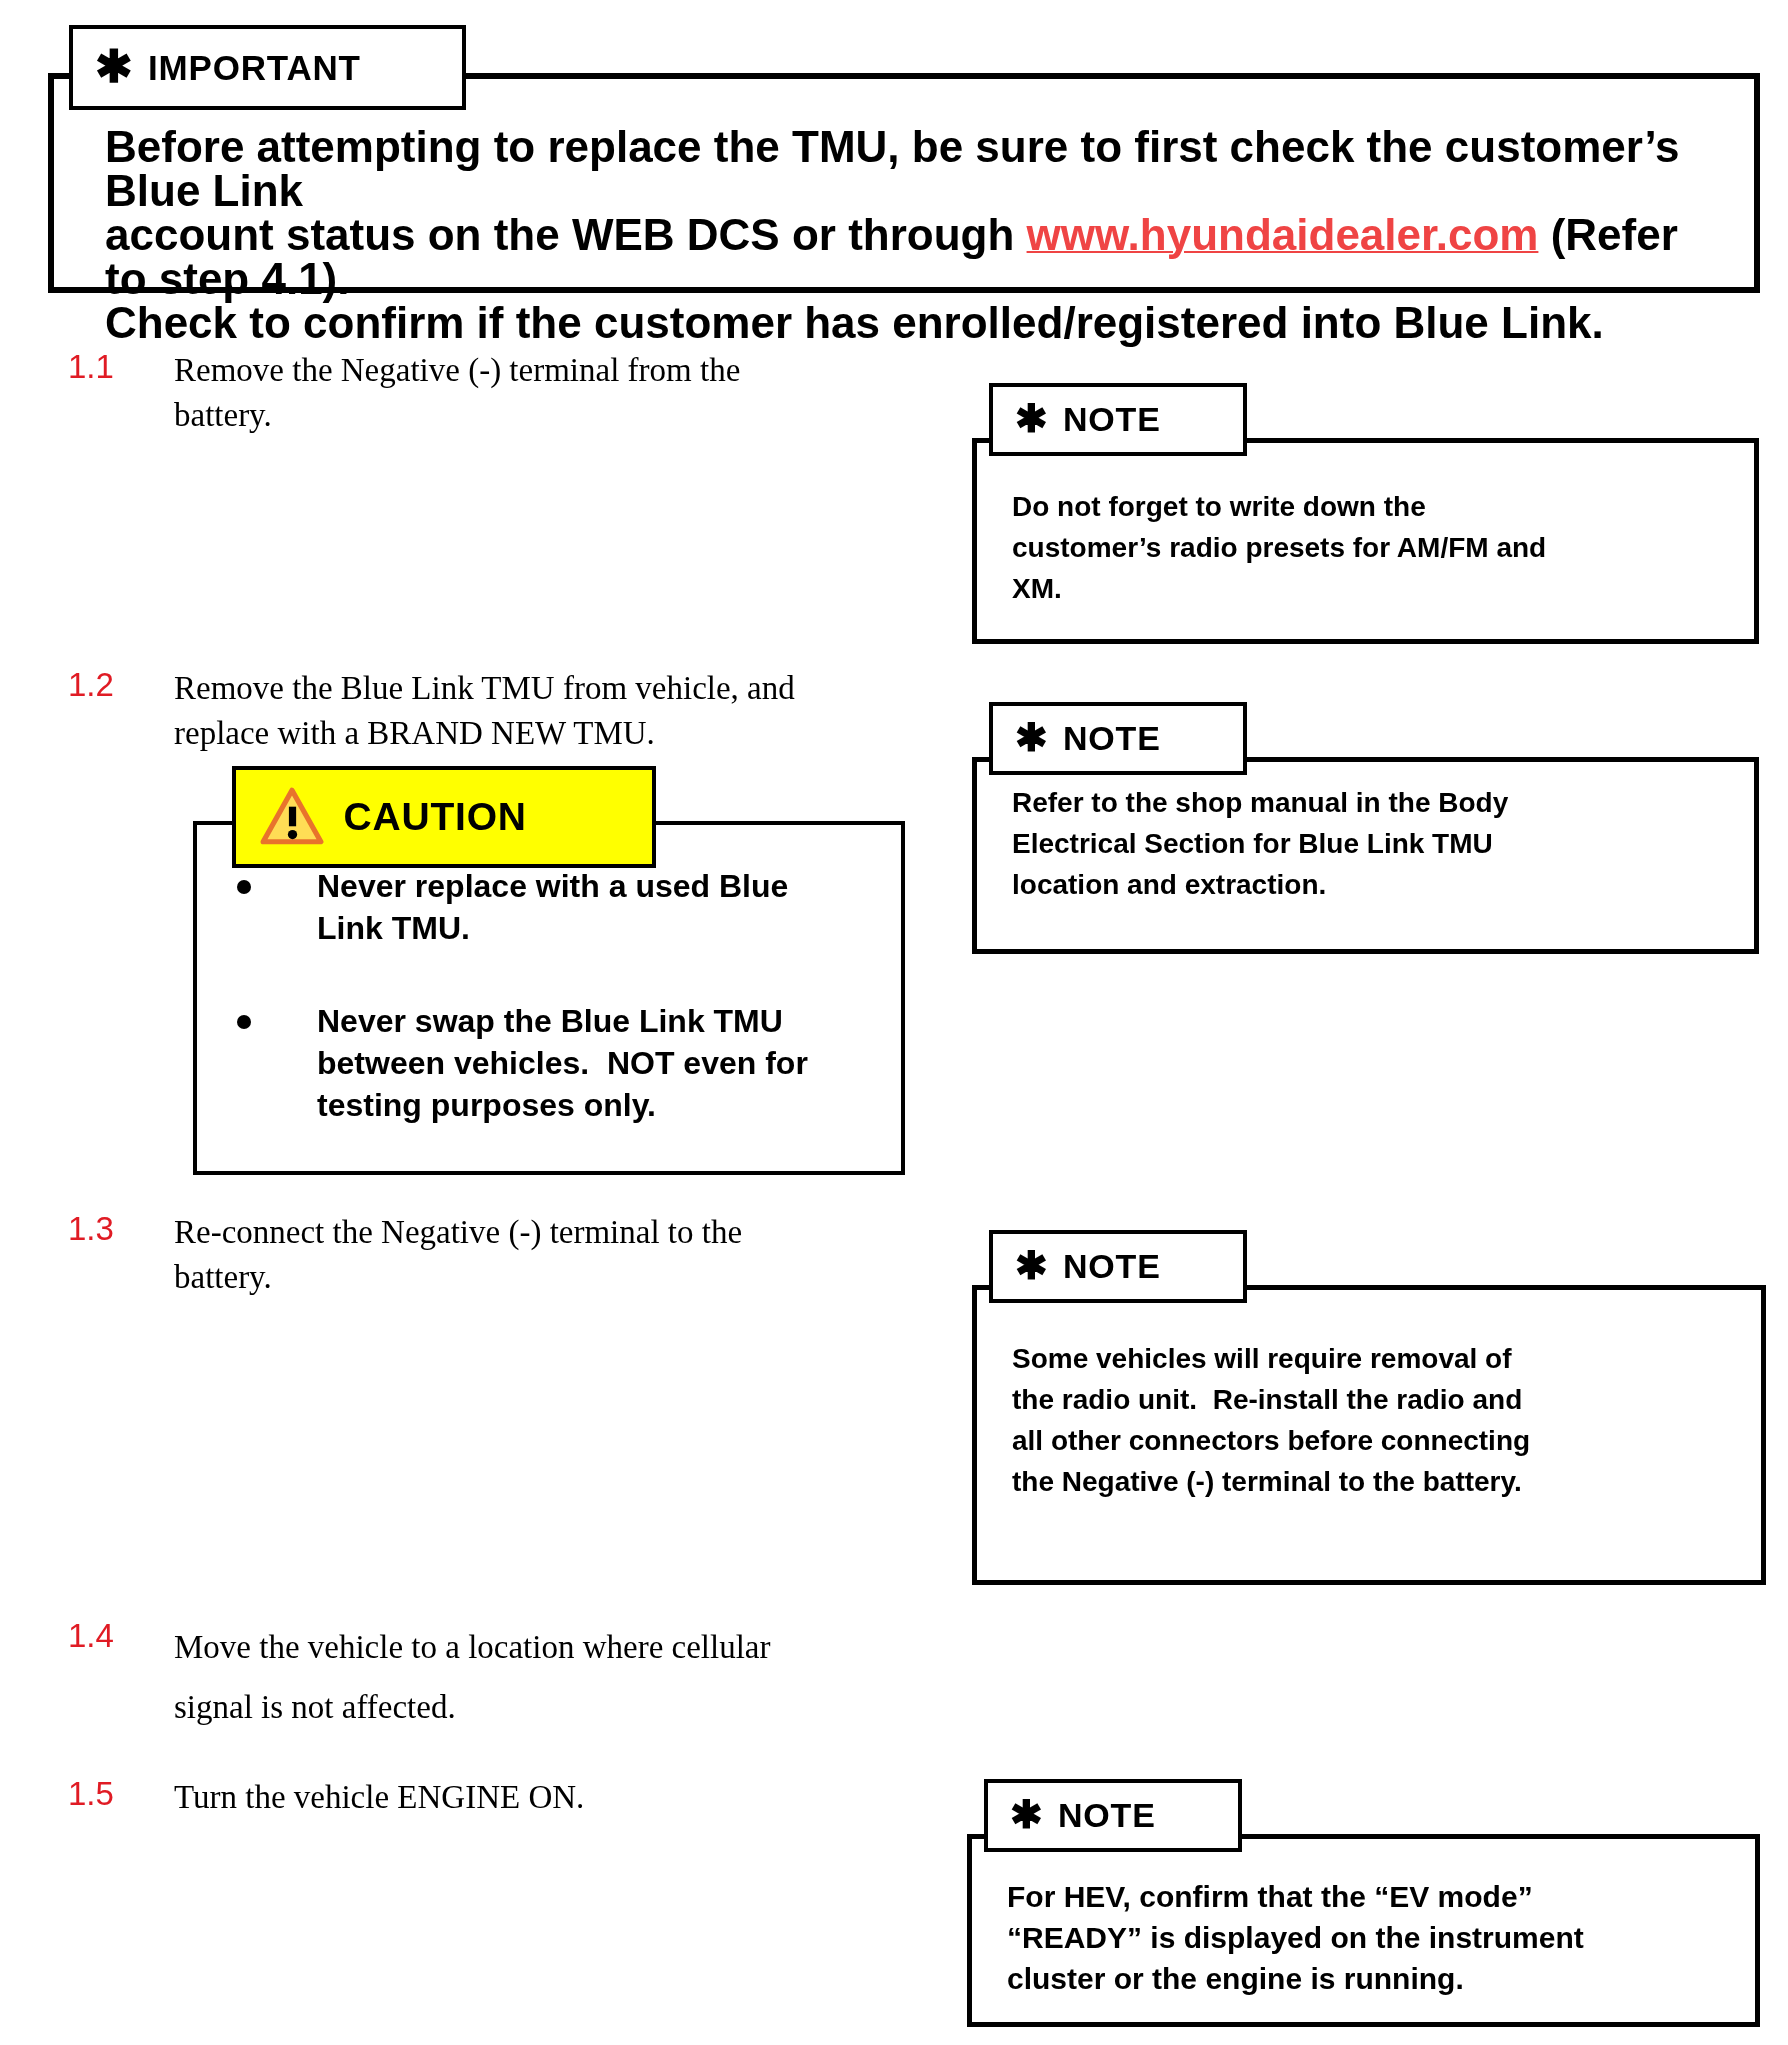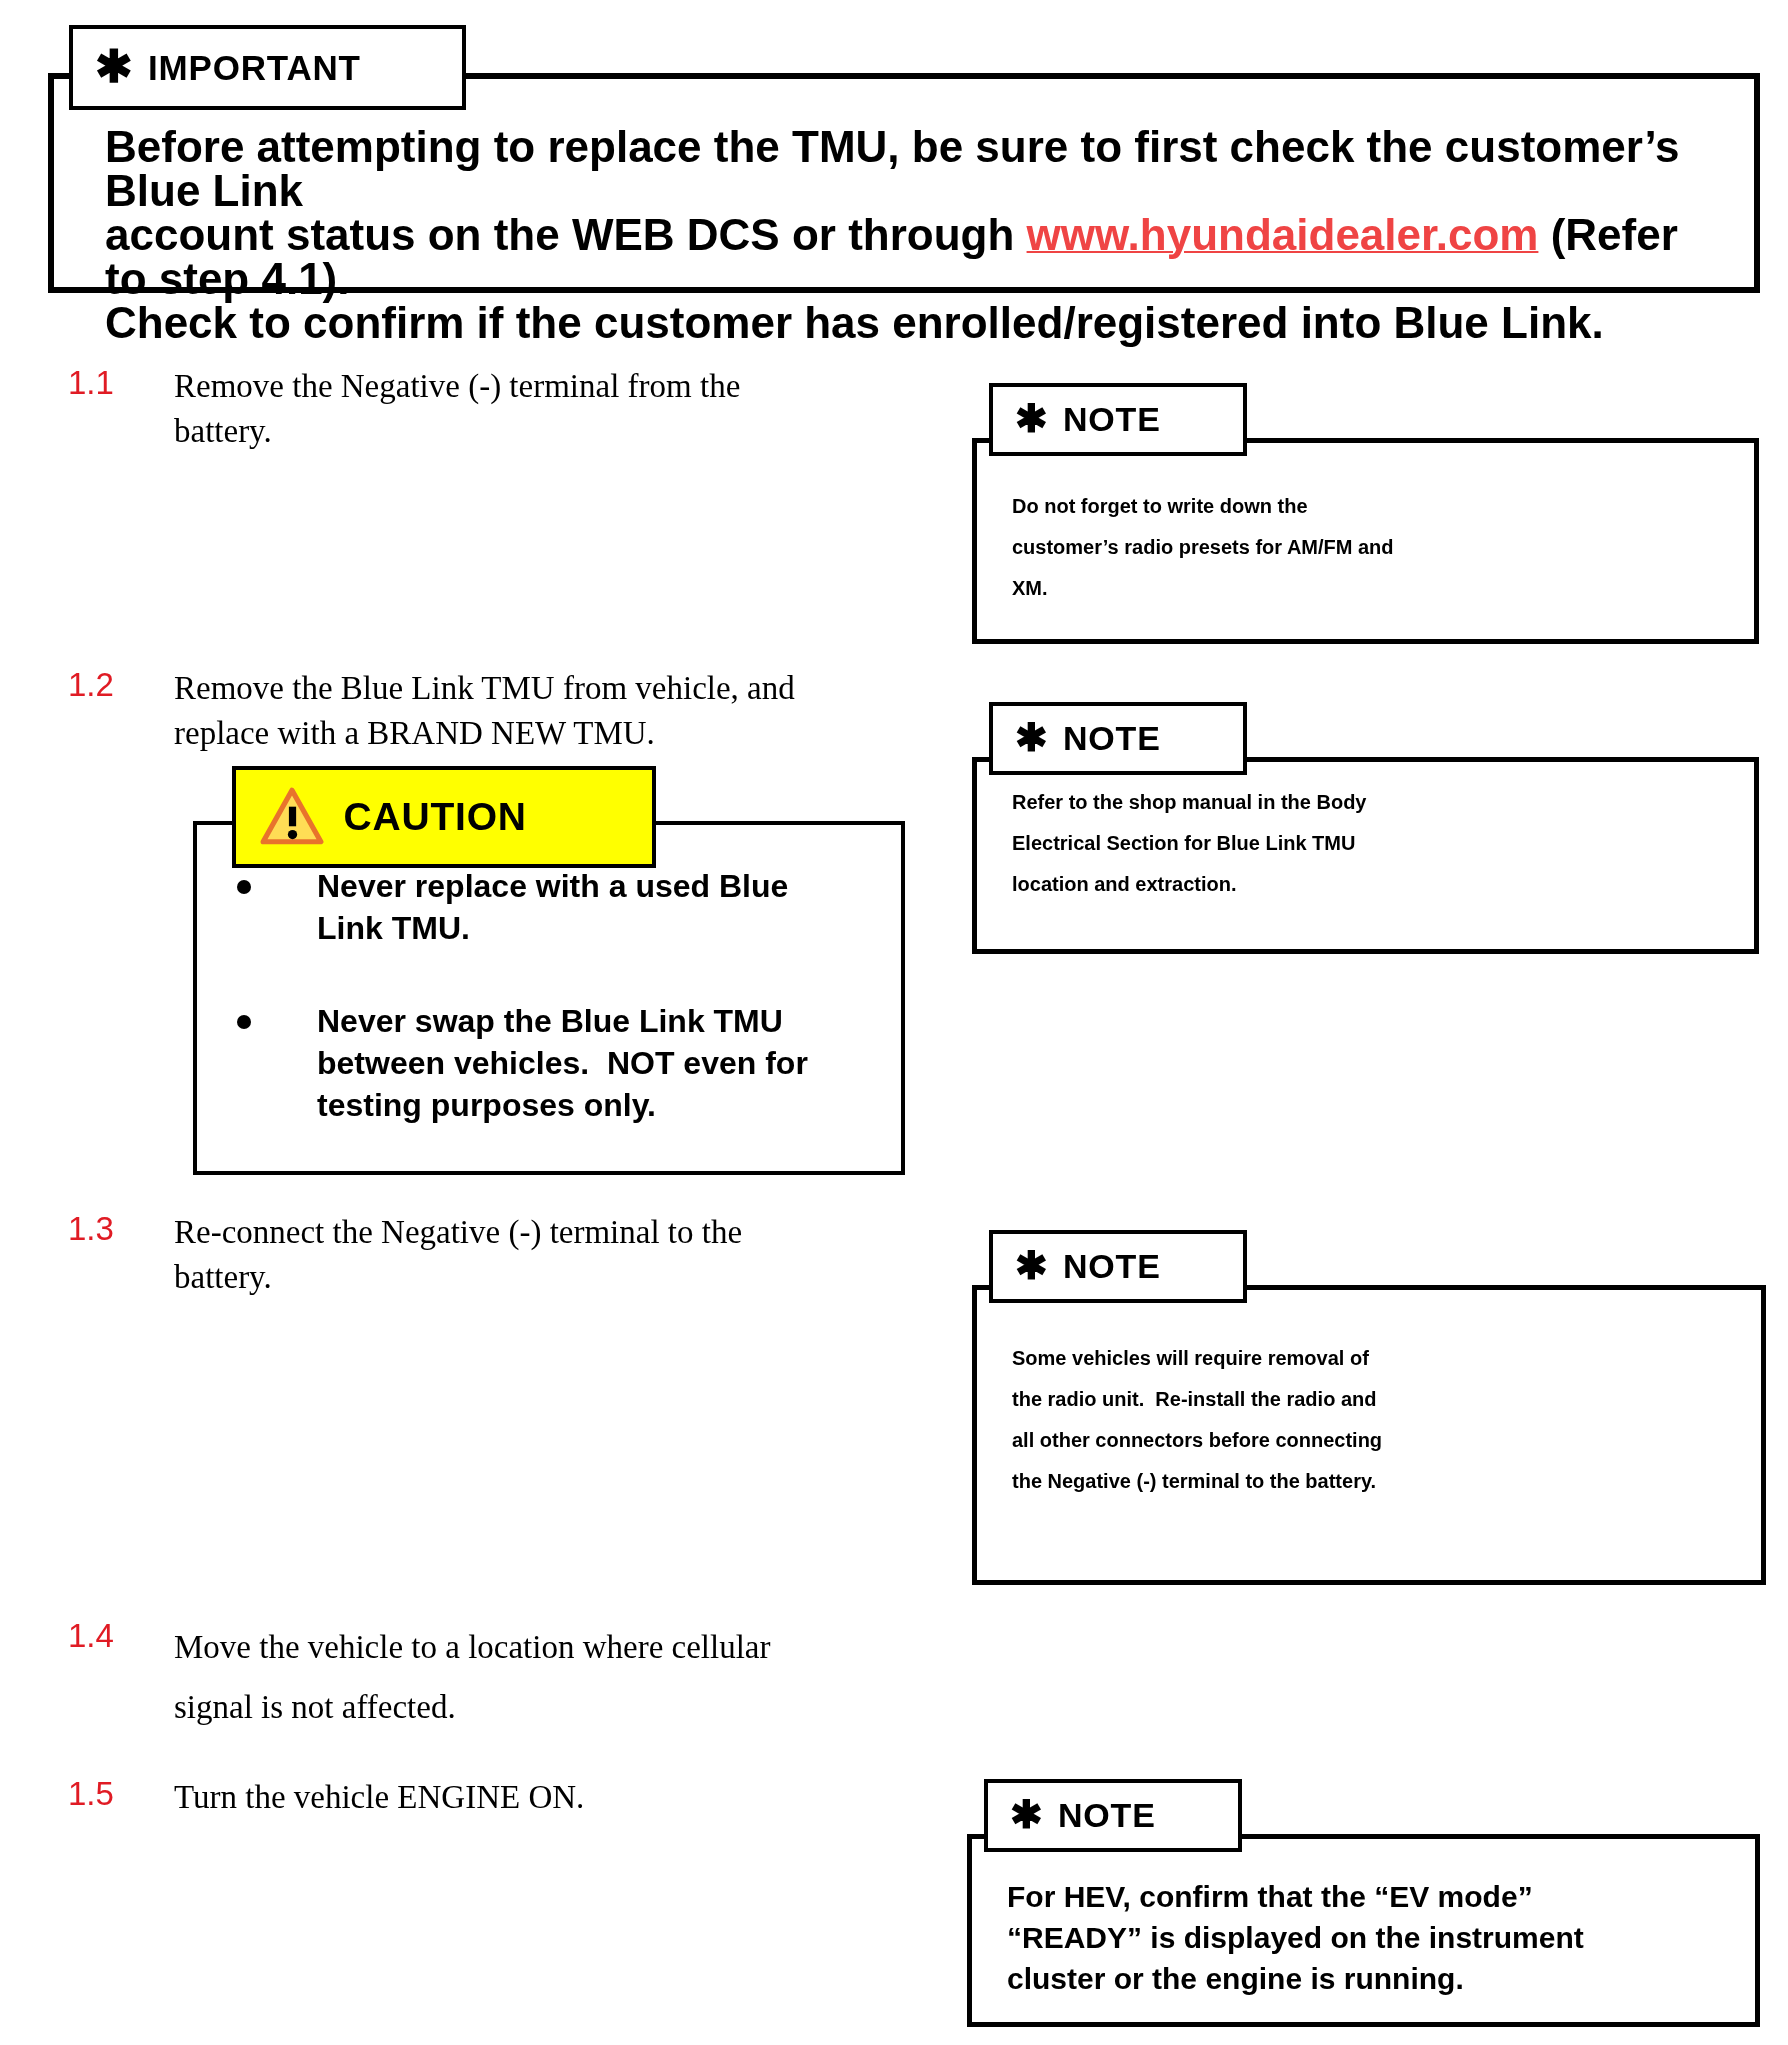--- a/index.html
+++ b/index.html
@@ -18,41 +18,41 @@
   .boxtext{font-weight:bold;white-space:pre-wrap;}
   
   .important{left:48px;top:73px;width:1712px;height:220px;border-width:6.2px;}
   .important .tab{left:15.4px;top:-54px;width:397px;height:85px;}
   .important-text{padding:46px 23px 0 51px;font-size:44px;line-height:44px;}
   .important-text a{color:#ef4444;font-weight:bold;text-decoration:underline;text-decoration-thickness:2.3px;}
   
   .step{position:absolute;display:flex;font-size:33px;}
   .step-num{width:106px;flex:0 0 106px;color:#e01b24;}
   .step-text{width:871px;white-space:pre-wrap;line-height:45px;color:#000000;font-family:Liberation Serif, serif;}
-  .step1{left:68px;top:364px;}
+  .step1{left:68px;top:348px;}
   .step2{left:68px;top:666px;}
   .step3{left:68px;top:1210px;}
   .step4{left:68px;top:1617px;justify-content:space-between;}
   .step4 .step-text{line-height:60px;}
   .step5{left:68px;top:1775px;}
   
   .caution{left:193px;top:821px;width:712px;height:354px;border-width:4.6px;padding:40px 15.4px 0 35px;}
   .caution .tab{left:35px;top:-59px;width:424px;height:102px;background:#ffff00;padding-left:23px;}
   .caution .tab-label{font-size:39px;}
   .warn-icon{margin-right:18.5px;display:flex;align-items:center;}
   .bullet-row{display:flex;}
   .bullet-row + .bullet-row{margin-top:51px;}
   .bullet-dot{flex:0 0 85px;padding-top:15.4px;}
   .bullet-dot i{display:block;width:14px;height:14px;border-radius:50%;background:#000;margin-left:4.6px;}
   .bullet-text{width:586px;font-size:32px;line-height:42px;}
   
   .note .tab{left:12.3px;top:-60px;width:258px;height:73px;}
   .note .tab-star{font-size:39px;}
   .note .tab-label{font-size:34px;}
-  .note-text{font-size:20px;line-height:41px;padding-left:35px;padding-right:12.3px;}
+  .note-text{font-size:28px;line-height:41px;padding-left:35px;padding-right:12.3px;}
   .note1{left:972px;top:438px;width:787px;height:206px;}
   .note1 .note-text{padding-top:43px;}
   .note2{left:972px;top:757px;width:787px;height:197px;}
   .note2 .note-text{padding-top:20px;}
   .note3{left:972px;top:1285px;width:794px;height:300px;}
   .note3 .note-text{padding-top:48px;}
   .note4{left:967px;top:1834px;width:793px;height:193px;}
   .note4 .note-text{padding-top:37px;font-size:30px;}
 </style>
 </head>

